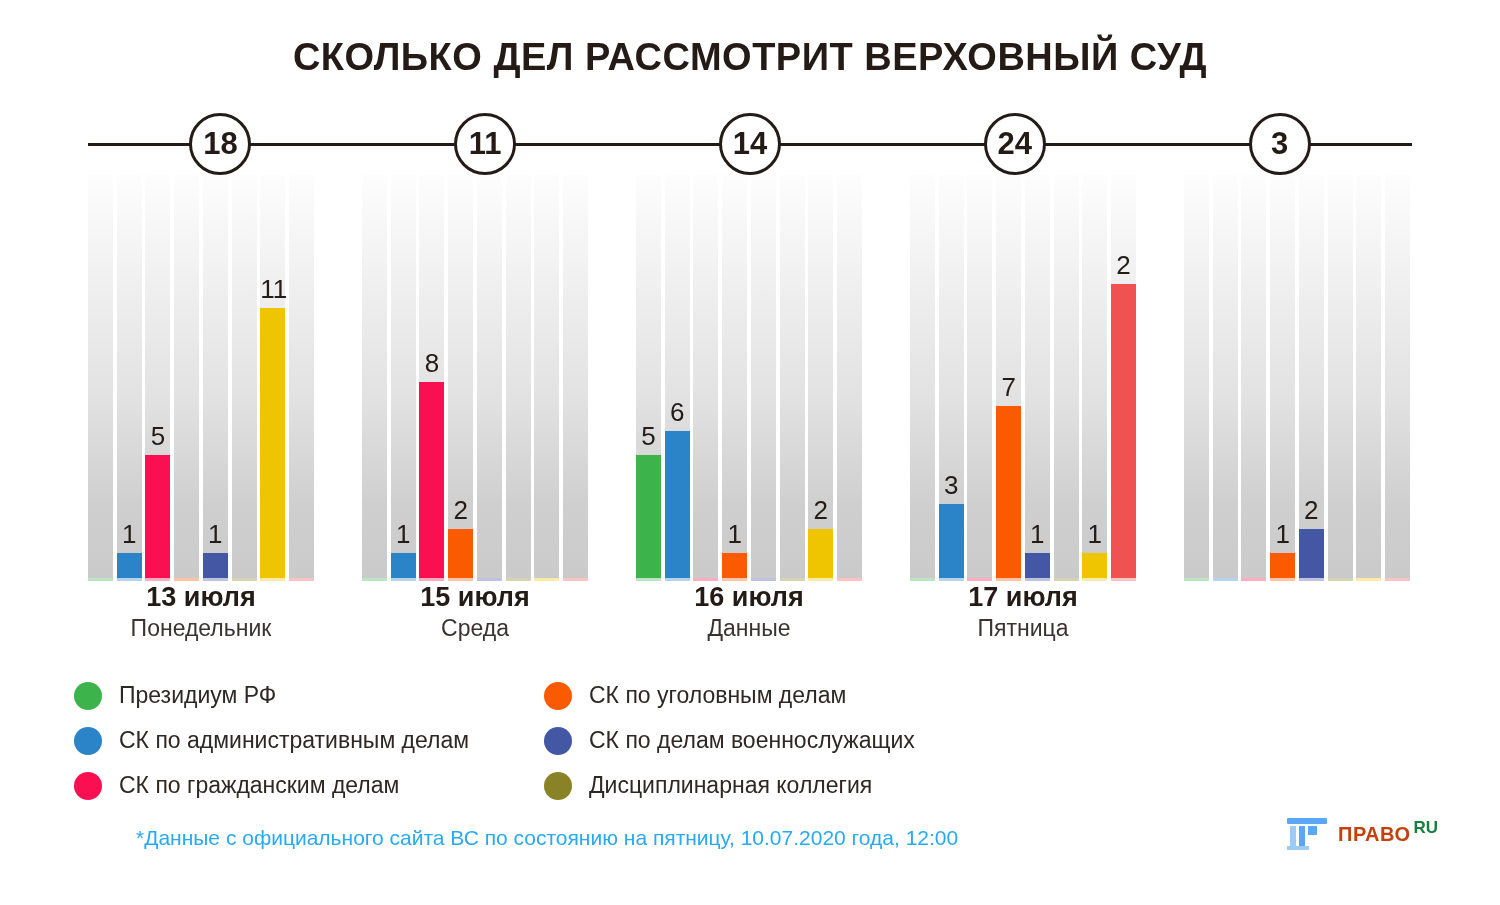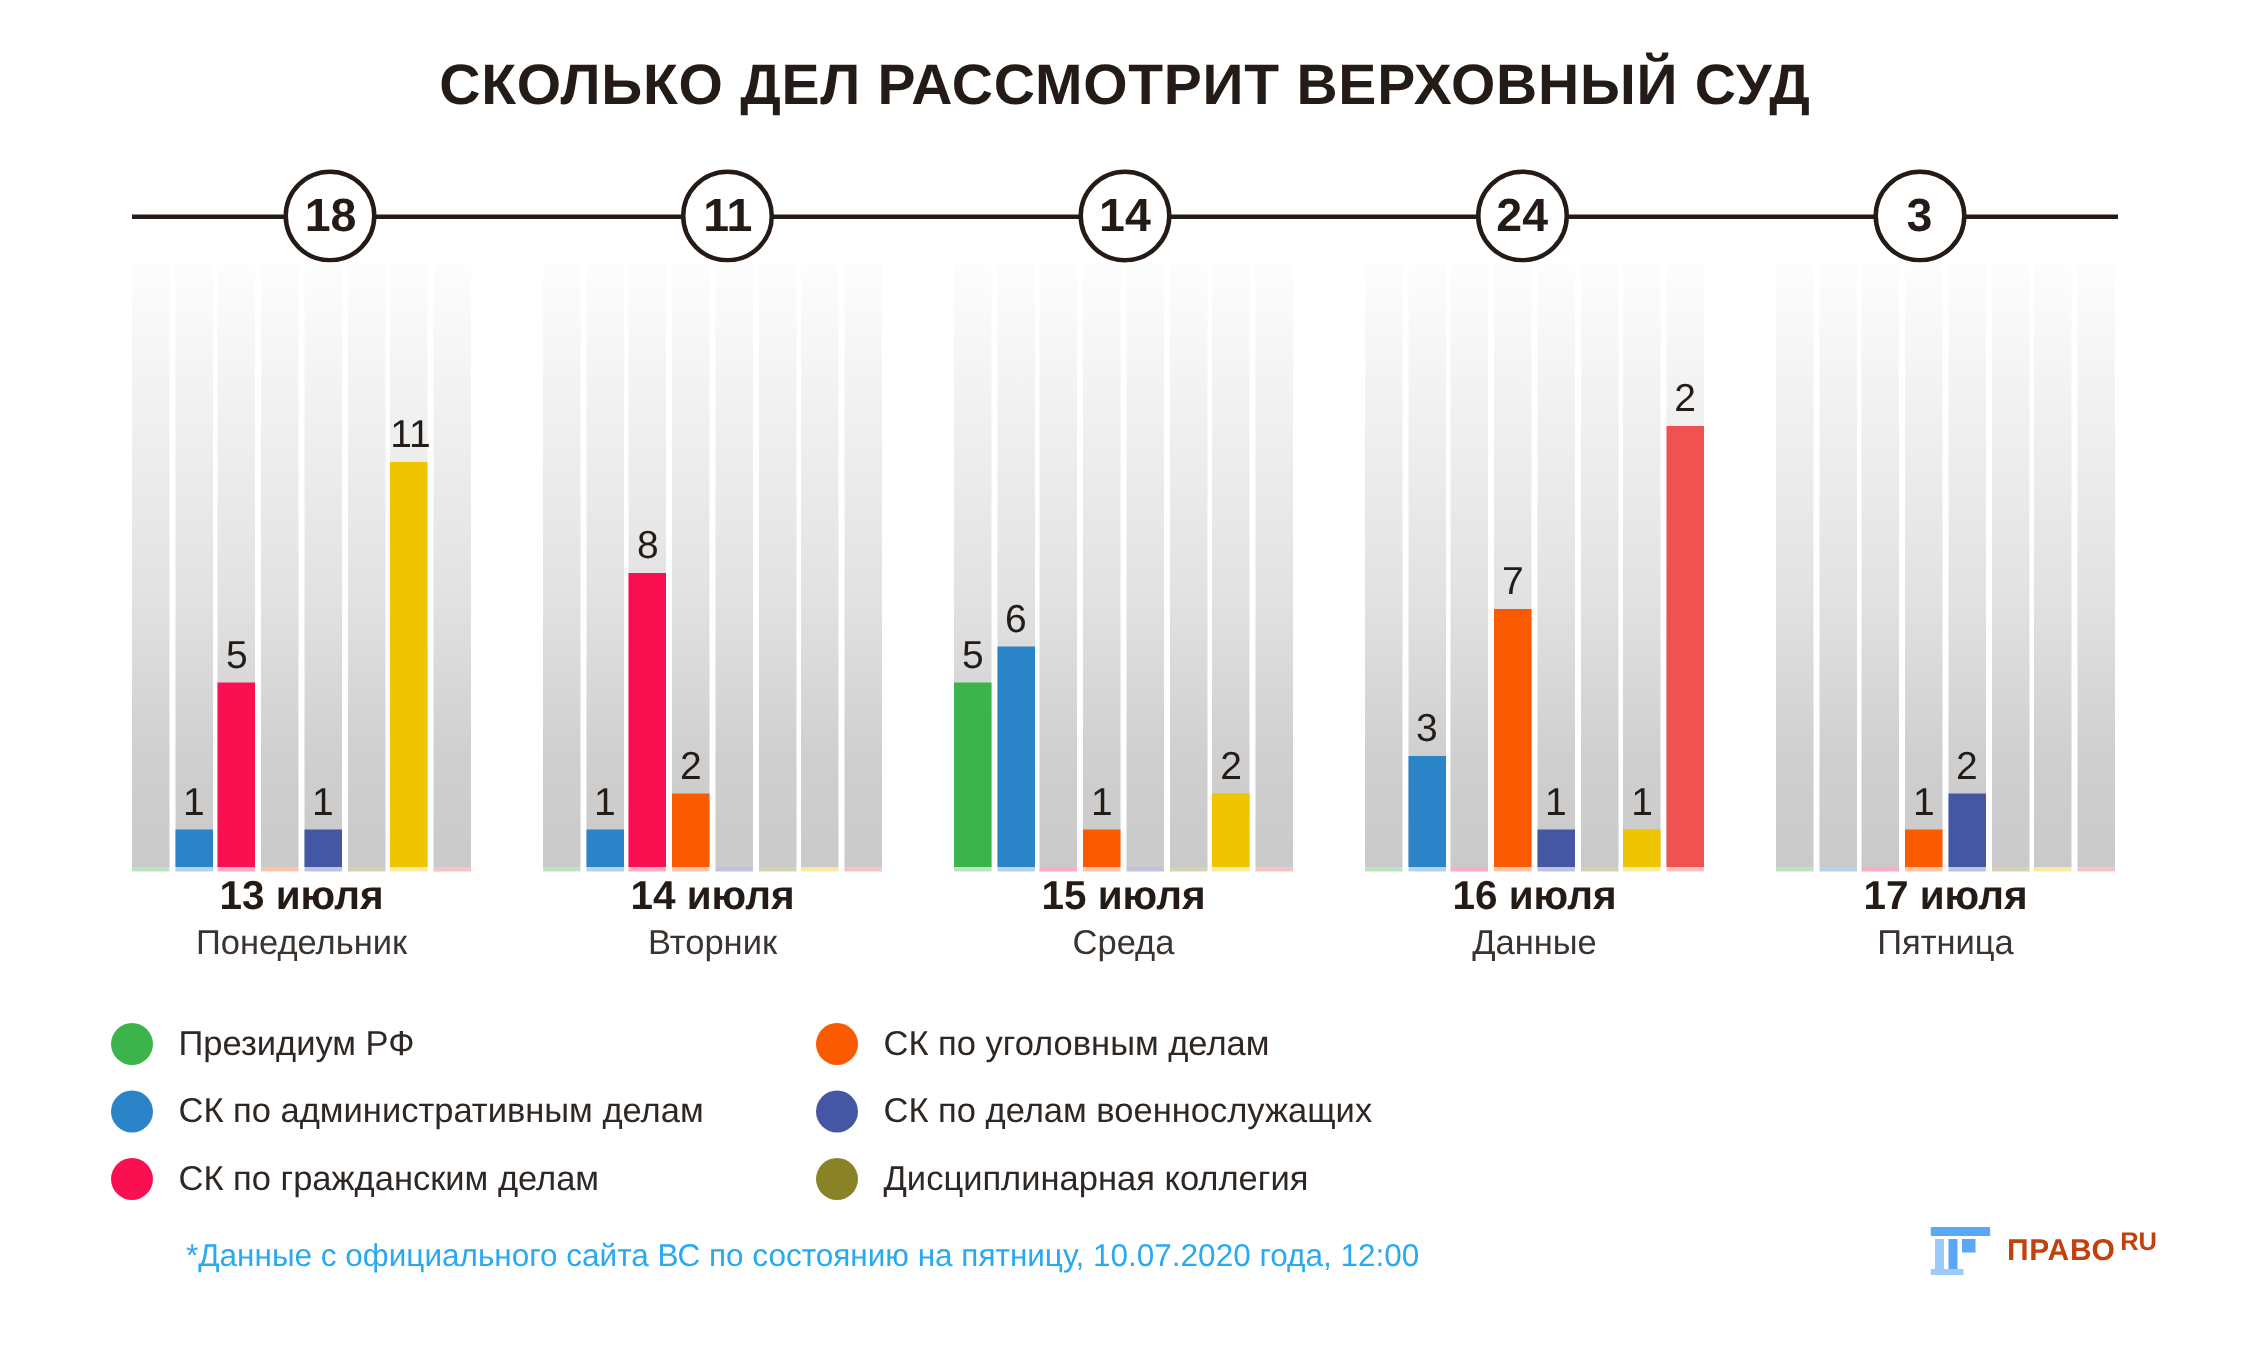--- a/index.html
+++ b/index.html
@@ -184,21 +184,21 @@
   .legend-label {
     font-size: 23px;
     color: #2e2724;
     white-space: nowrap;
   }
 
   
   .footnote {
     position: absolute;
     top: 826px;
-    left: 124px;
+    left: 136px;
     font-size: 21px;
     color: #29A9F2;
     white-space: nowrap;
   }
 
   
   .logo {
     position: absolute;
     top: 818px;
     right: 62px;
@@ -213,21 +213,21 @@
   .logo-text {
     font-size: 20px;
     font-weight: bold;
     letter-spacing: 0.5px;
     color: #c2410c;
     line-height: 1;
   }
   .logo-ru {
     font-size: 17px;
     font-weight: bold;
-    color: #c2410c;
+    color: #15803d;
     line-height: 1;
     margin-left: 3px;
     align-self: flex-start;
     margin-top: 1px;
   }
 </style>
 </head>
 <body>
 
 <div class="title">СКОЛЬКО ДЕЛ РАССМОТРИТ ВЕРХОВНЫЙ СУД</div>
@@ -419,24 +419,20 @@
       <div class="slot">
         <div class="slot-underline" style="background: rgb(240, 82, 82); opacity: 0.35;"></div>
       </div>
     </div>
   </div>
 
 <div class="dates" id="date-labels">
     <div class="date-cell">
       <div class="date-main">13 июля</div>
       <div class="date-sub">Понедельник</div>
-    </div>
-    <div class="date-cell">
-      <div class="date-main">14 июля</div>
-      <div class="date-sub">Вторник</div>
     </div>
     <div class="date-cell">
       <div class="date-main">15 июля</div>
       <div class="date-sub">Среда</div>
     </div>
     <div class="date-cell">
       <div class="date-main">16 июля</div>
       <div class="date-sub">Данные</div>
     </div>
     <div class="date-cell">

